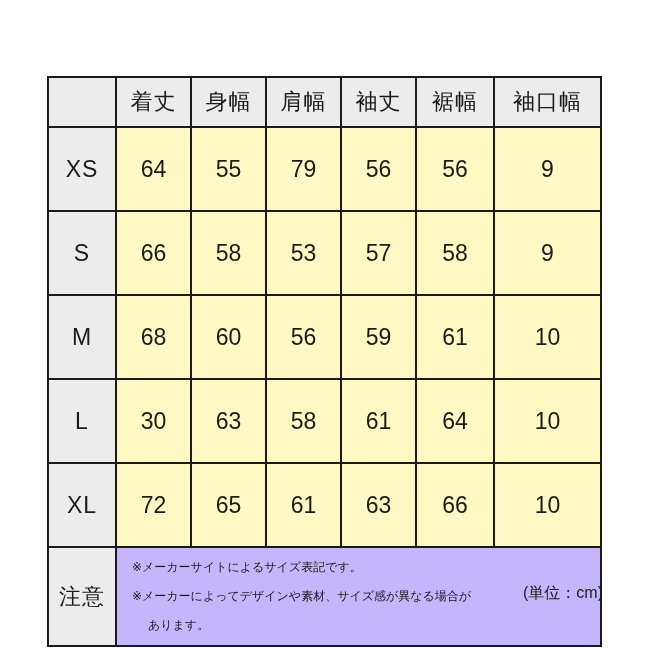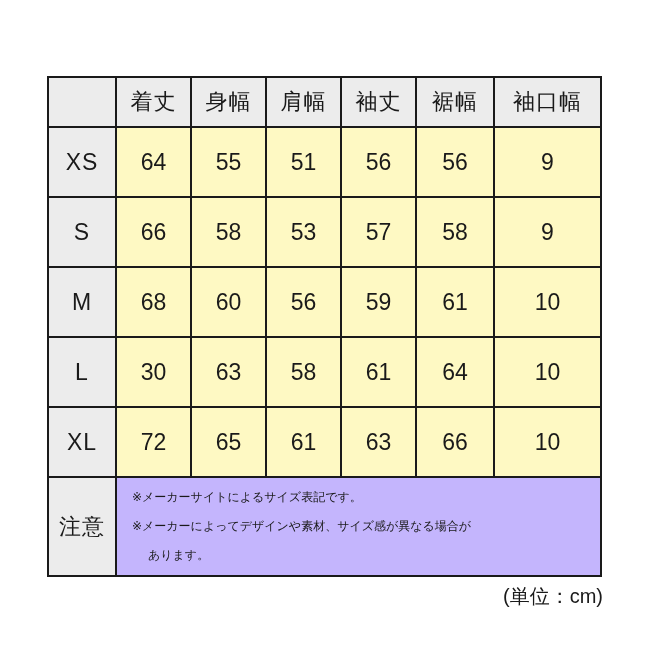--- a/index.html
+++ b/index.html
@@ -26,39 +26,39 @@
   .size-table th, .size-table td {
     border: 2px solid #1a1a1a;
     text-align: center;
     vertical-align: middle;
     font-weight: normal;
     overflow: hidden;
   }
   .size-table .hdr { background: #ececec; }
   tr.header-row { height: 50px; }
   tr.header-row th { font-size: 22px; letter-spacing: 1px; }
-  tr.data-row { height: 70px; }
+  tr.data-row { height: 84px; }
   th.size-hdr { font-size: 23px; letter-spacing: 1px; }
   td.num { font-size: 23px; background: #fef9c3; }
   tr.note-row { height: 98px; }
   th.note-hdr { font-size: 22px; letter-spacing: 1px; margin-top: 36px; }
   td.note-cell {
     background: #c4b5fd;
     text-align: left;
     padding: 5px 12px 5px 15px;
     font-size: 12px;
     line-height: 29px;
   }
   .note-line { white-space: nowrap; }
   .note-line.indent { padding-left: 16px; }
   .unit {
     position: absolute;
     top: 583px;
     right: 47px;
-    font-size: 20px;
+    font-size: 16px;
   }
 </style>
 </head>
 <body>
 
 <div class="page">
 
   <table class="size-table">
     <colgroup>
       <col style="width:68px">
@@ -78,21 +78,21 @@
       <th class="hdr">肩幅</th>
       <th class="hdr">袖丈</th>
       <th class="hdr">裾幅</th>
       <th class="hdr">袖口幅</th>
     </tr>
 
     <tr class="data-row">
       <th class="hdr size-hdr">XS</th>
       <td class="num">64</td>
       <td class="num">55</td>
-      <td class="num">51</td>
+      <td class="num">79</td>
       <td class="num">56</td>
       <td class="num">56</td>
       <td class="num">9</td>
     </tr>
 
     <tr class="data-row">
       <th class="hdr size-hdr">S</th>
       <td class="num">66</td>
       <td class="num">58</td>
       <td class="num">53</td>

